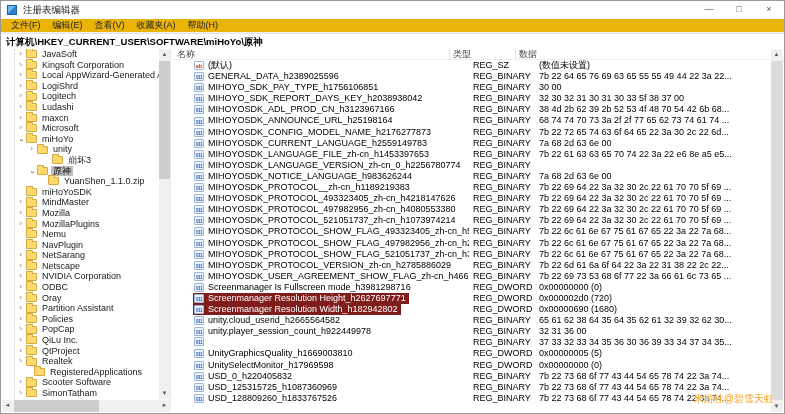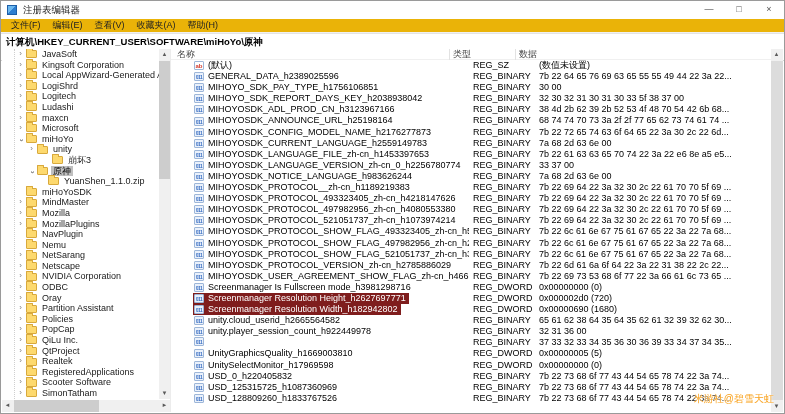--- a/index.html
+++ b/index.html
@@ -211,30 +211,30 @@
 
   <div class="tree-item" style="padding-left: 14px;">
     <span class="t-arrow">›</span>
     <span class="t-folder"></span>
     <span class="t-label">MozillaPlugins</span>
   </div>
 
   <div class="tree-item" style="padding-left: 14px;">
     <span class="t-arrow leaf">›</span>
     <span class="t-folder"></span>
+    <span class="t-label">Nemu</span>
+  </div>
+
+  <div class="tree-item" style="padding-left: 14px;">
+    <span class="t-arrow leaf">›</span>
+    <span class="t-folder"></span>
     <span class="t-label">NavPlugin</span>
   </div>
 
   <div class="tree-item" style="padding-left: 14px;">
-    <span class="t-arrow leaf">›</span>
-    <span class="t-folder"></span>
-    <span class="t-label">Nemu</span>
-  </div>
-
-  <div class="tree-item" style="padding-left: 14px;">
     <span class="t-arrow">›</span>
     <span class="t-folder"></span>
     <span class="t-label">NetSarang</span>
   </div>
 
   <div class="tree-item" style="padding-left: 14px;">
     <span class="t-arrow">›</span>
     <span class="t-folder"></span>
     <span class="t-label">Netscape</span>
   </div>
@@ -286,21 +286,21 @@
     <span class="t-folder"></span>
     <span class="t-label">QtProject</span>
   </div>
 
   <div class="tree-item" style="padding-left: 14px;">
     <span class="t-arrow">›</span>
     <span class="t-folder"></span>
     <span class="t-label">Realtek</span>
   </div>
 
-  <div class="tree-item" style="padding-left: 2px; margin-left: 12px;">
+  <div class="tree-item" style="padding-left: 22px;">
     <span class="t-arrow leaf">›</span>
     <span class="t-folder"></span>
     <span class="t-label">RegisteredApplications</span>
   </div>
 
   <div class="tree-item" style="padding-left: 14px;">
     <span class="t-arrow">›</span>
     <span class="t-folder"></span>
     <span class="t-label">Scooter Software</span>
   </div>
@@ -435,21 +435,20 @@
   </div>
 
   <div class="row">
     <span class="c-name">
       <span class="name-inner">
         <span class="vicon icon-bin">011</span>
         <span class="ntext">MIHOYOSDK_LANGUAGE_VERSION_zh-cn_0_h2256780774</span>
       </span>
     </span>
     <span class="c-type">REG_BINARY</span>
-    <span class="c-data">33 37 00</span>
   </div>
 
   <div class="row">
     <span class="c-name">
       <span class="name-inner">
         <span class="vicon icon-bin">011</span>
         <span class="ntext">MIHOYOSDK_NOTICE_LANGUAGE_h983626244</span>
       </span>
     </span>
     <span class="c-type">REG_BINARY</span>

